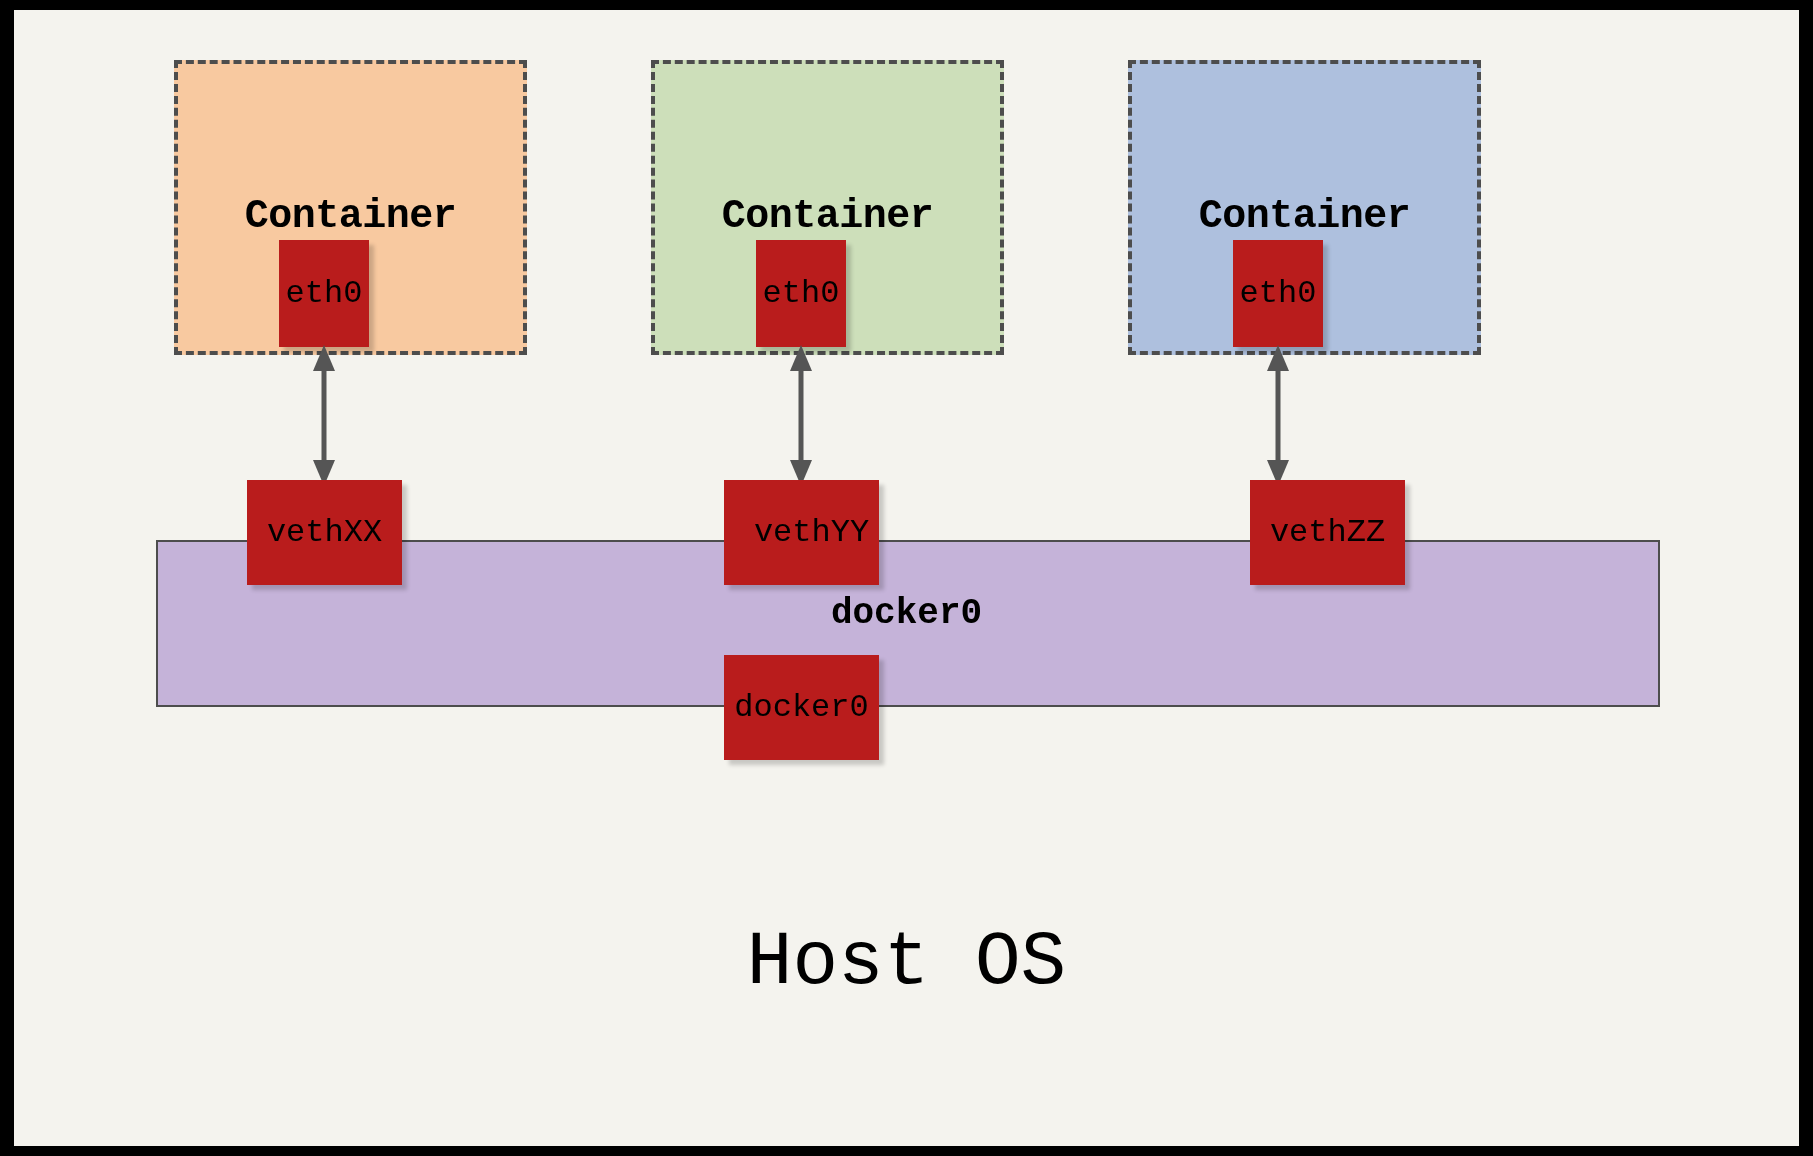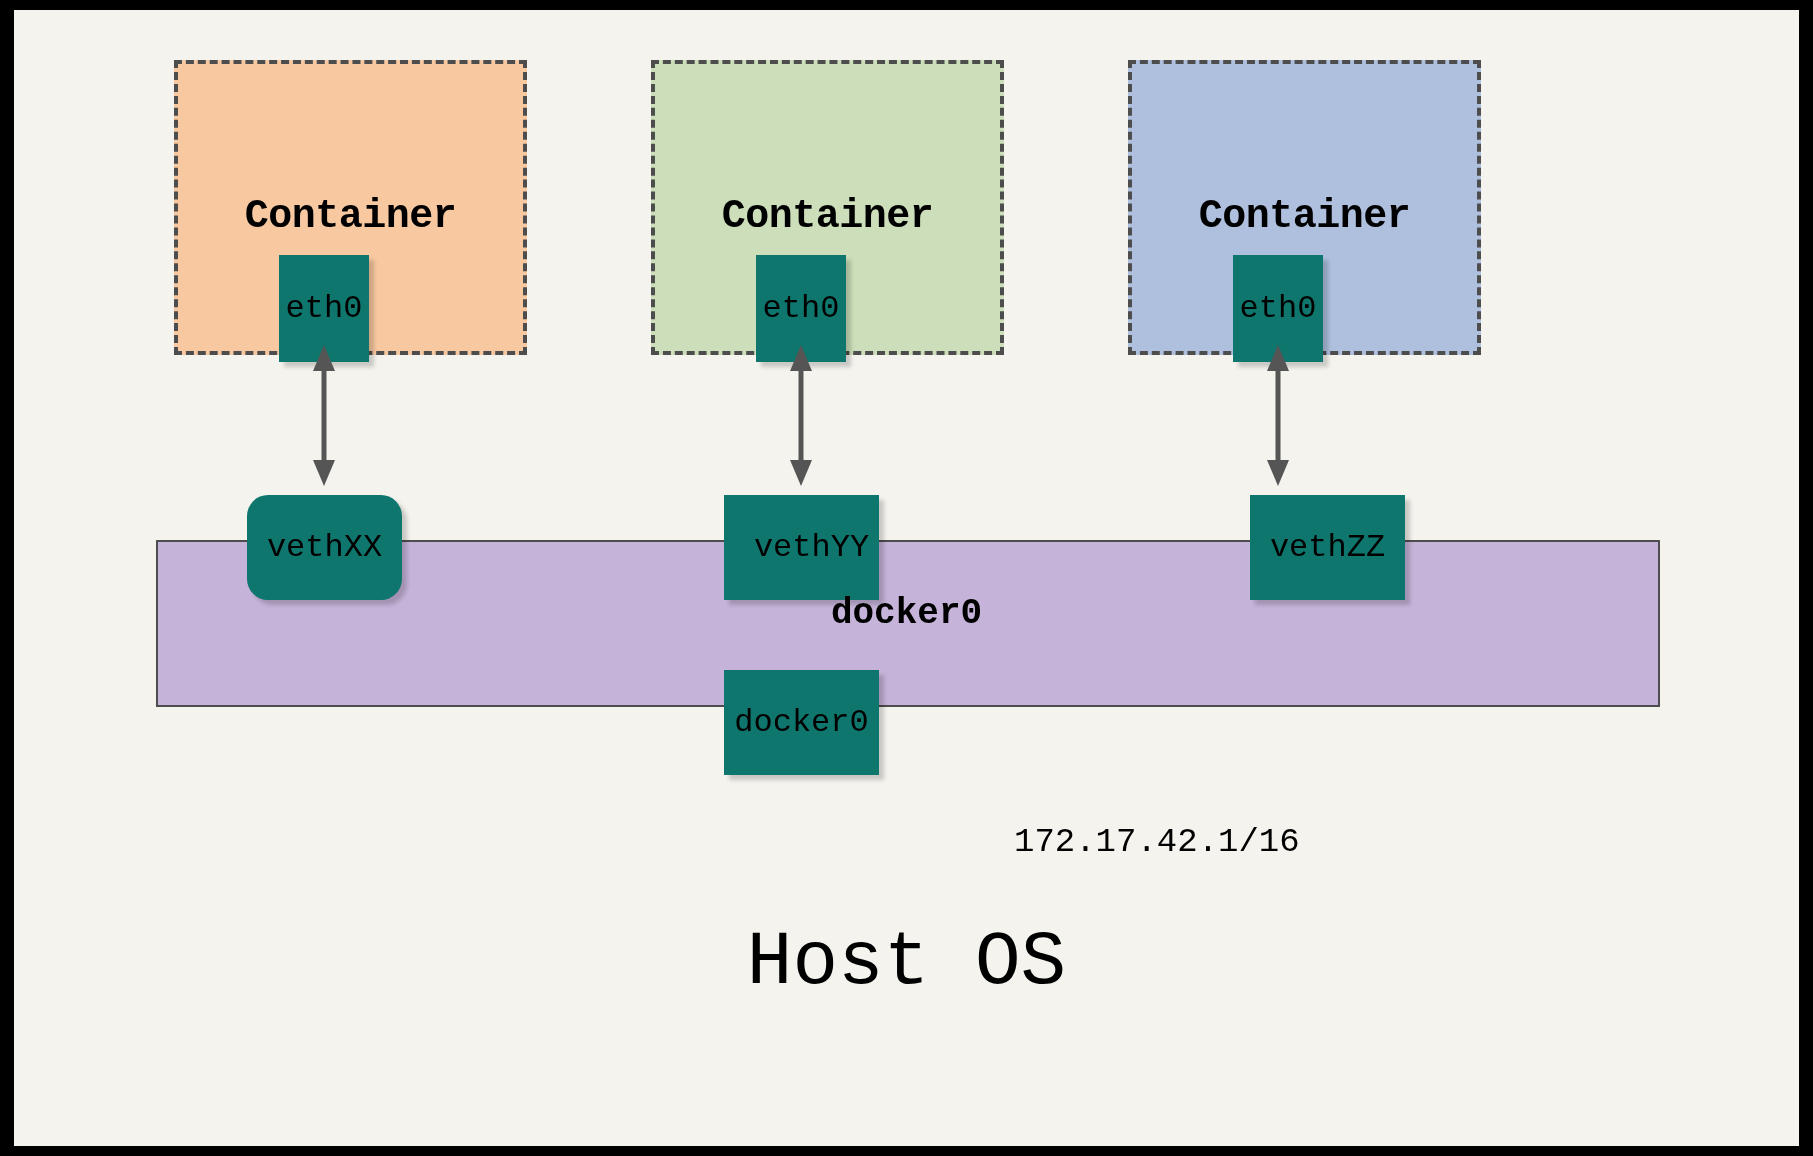--- a/index.html
+++ b/index.html
@@ -48,45 +48,44 @@
     color: #000000;
     letter-spacing: -0.5px;
   }
   #container-1 { left: 160px;  background: #f8c9a0; }
   #container-2 { left: 637px;  background: #cddfba; }
   #container-3 { left: 1114px; background: #aec0de; }
 
   
   .yellow-box {
     position: absolute;
-    background: #0f766e;
+    background: #b91c1c;
     box-shadow: 5px 5px 4px rgba(0,0,0,0.18);
     box-sizing: border-box;
     display: flex;
     align-items: center;
     justify-content: center;
     font-size: 32px;
     color: #000000;
-    margin-top: 15px;
   }
   .eth-box {
     width: 90px;
     height: 107px;
     top: 230px;
   }
   #eth-1 { left: 265px; }
   #eth-2 { left: 742px; }
   #eth-3 { left: 1219px; }
 
   .veth-box {
     width: 155px;
     height: 105px;
     top: 470px;
   }
-  #veth-1 { left: 233px; border-radius: 21px; }
+  #veth-1 { left: 233px; }
   #veth-2 { left: 710px; padding-left: 20px; }
   #veth-3 { left: 1236px; }
 
   #docker0-label-box {
     width: 155px;
     height: 105px;
     top: 645px;
     left: 710px;
   }
 
@@ -193,18 +192,17 @@
     <div class="yellow-box veth-box" id="veth-2">
       <span>vethYY</span>
     </div>
     <div class="yellow-box veth-box" id="veth-3">
       <span>vethZZ</span>
     </div>
 
     <div class="yellow-box" id="docker0-label-box">
       <span>docker0</span>
     </div>
-    <div id="bridge-ip">172.17.42.1/16</div>
 
     <div id="host-os-label">Host OS</div>
 
   </div>
 </div>
 
 </body></html>

